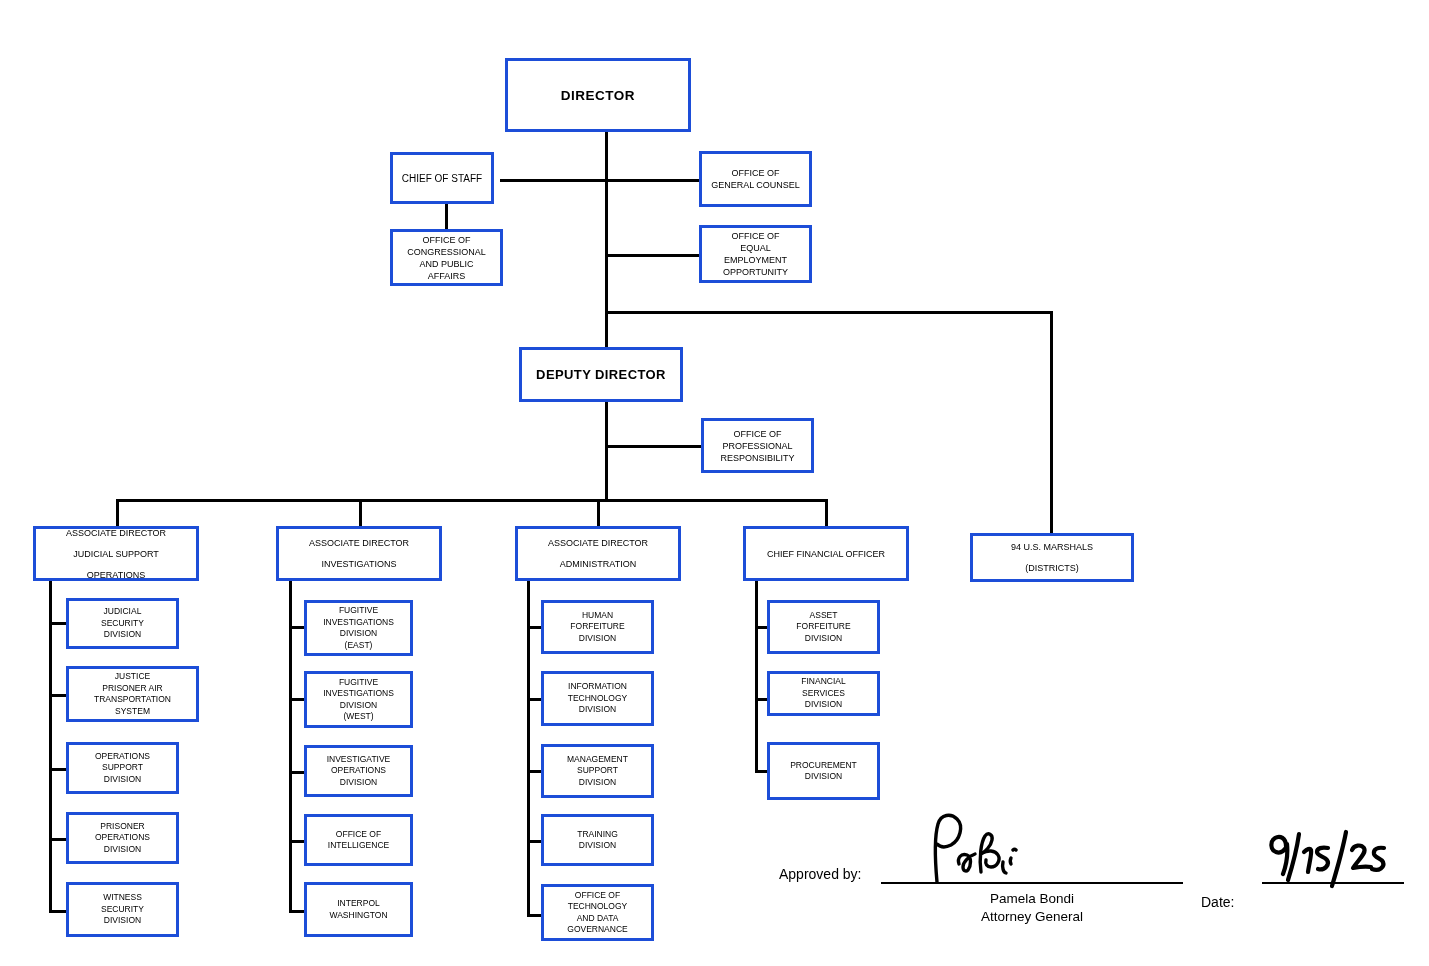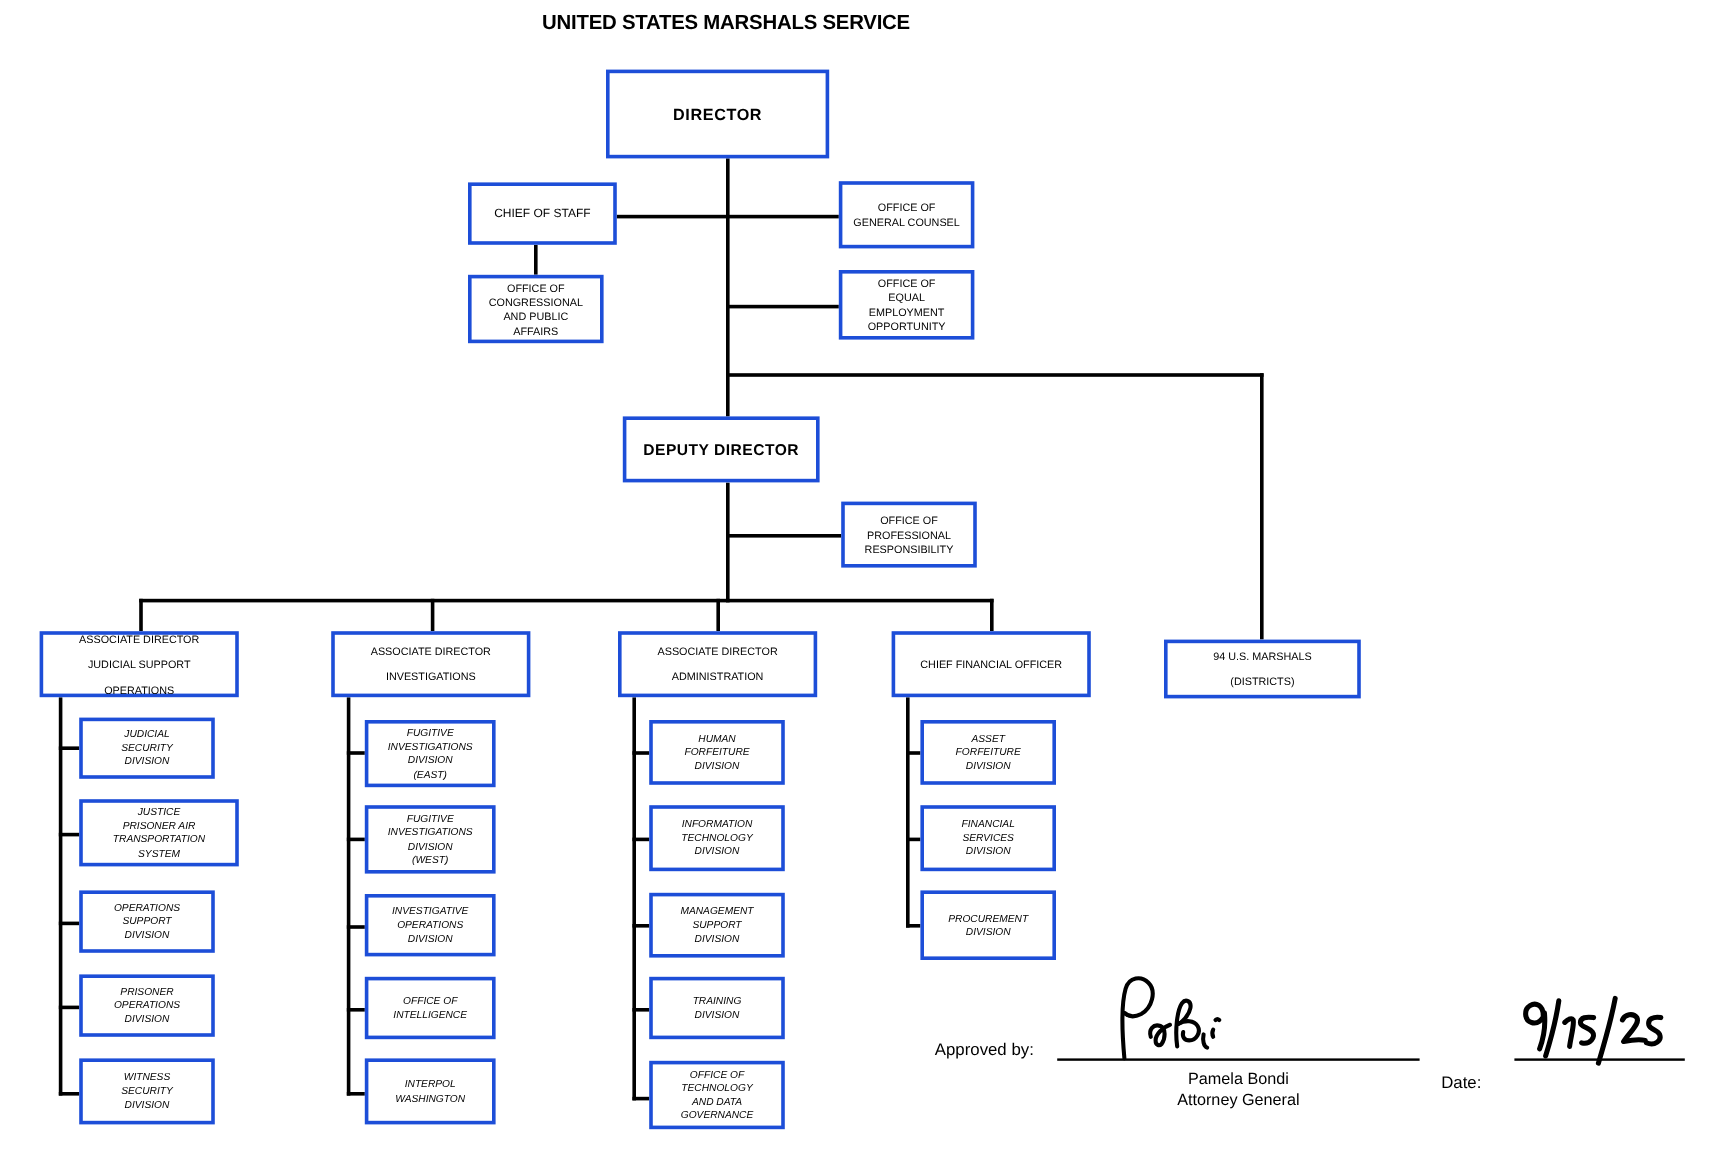--- a/index.html
+++ b/index.html
@@ -41,21 +41,21 @@
     flex-direction: column;
     align-items: center;
     justify-content: center;
     text-align: center;
     z-index: 5;
   }
   .node .line {
     display: block;
     white-space: nowrap;
   }
-  .node.tiny { font-size: 8.5px; line-height: 11.5px; font-style: italic; }
+  .node.tiny { font-size: 8.5px; line-height: 11.5px; }
   .node.small { font-size: 9px; line-height: 12px; }
   .node.med   { font-size: 10px; line-height: 13px; }
   .node.big   { font-size: 13px; font-weight: bold; letter-spacing: 0.4px; }
   .node.bigger{ font-size: 13.5px; font-weight: bold; letter-spacing: 0.5px; }
   .node.gap .line + .line { margin-top: 9px; }
 
   
   .conn {
     position: absolute;
     background: #000000;
@@ -83,21 +83,20 @@
     font-family: "Liberation Sans", sans-serif;
     line-height: 18px;
   }
   .signature-svg, .date-svg { position: absolute; }
 </style>
 </head>
 <body>
 
 <div id="chart-root">
 
-  <div class="chart-title">UNITED STATES MARSHALS SERVICE</div>
 
   <div class="conn v" style="left:605px; top:131px; height:228px;"></div>
 
   <div class="conn h" style="left:500px; top:179px; width:107px;"></div>
 
   <div class="conn h" style="left:605px; top:179px; width:95px;"></div>
 
   <div class="conn v" style="left:445px; top:204px; height:25px;"></div>
 
   <div class="conn h" style="left:605px; top:254px; width:95px;"></div>
@@ -112,21 +111,21 @@
   <div class="conn h" style="left:116px; top:499px; width:712px;"></div>
   <div class="conn v" style="left:116px; top:499px; height:27px;"></div>
   <div class="conn v" style="left:359px; top:499px; height:27px;"></div>
   <div class="conn v" style="left:597px; top:499px; height:27px;"></div>
   <div class="conn v" style="left:825px; top:499px; height:27px;"></div>
 
   <div class="node bigger" style="left:505px; top:58px; width:186px; height:74px;">
     <span class="line">DIRECTOR</span>
   </div>
 
-  <div class="node med" style="left:390px; top:152px; width:124px; height:52px;">
+  <div class="node med" style="left:390px; top:152px; width:104px; height:52px;">
     <span class="line">CHIEF OF STAFF</span>
   </div>
 
   <div class="node small" style="left:390px; top:229px; width:113px; height:57px;">
     <span class="line">OFFICE OF</span>
     <span class="line">CONGRESSIONAL</span>
     <span class="line">AND PUBLIC</span>
     <span class="line">AFFAIRS</span>
   </div>
 
@@ -276,21 +275,21 @@
   <div class="conn v" style="left:755px; top:581px; height:192px;"></div>
   <div class="conn h" style="left:755px; top:626px; width:17px;"></div>
   <div class="conn h" style="left:755px; top:698px; width:17px;"></div>
   <div class="conn h" style="left:755px; top:770px; width:17px;"></div>
 
   <div class="node tiny" style="left:767px; top:600px; width:113px; height:54px;">
     <span class="line">ASSET</span>
     <span class="line">FORFEITURE</span>
     <span class="line">DIVISION</span>
   </div>
-  <div class="node tiny" style="left:767px; top:671px; width:113px; height:55px;">
+  <div class="node tiny" style="left:767px; top:671px; width:113px; height:45px;">
     <span class="line">FINANCIAL</span>
     <span class="line">SERVICES</span>
     <span class="line">DIVISION</span>
   </div>
   <div class="node tiny" style="left:767px; top:742px; width:113px; height:58px;">
     <span class="line">PROCUREMENT</span>
     <span class="line">DIVISION</span>
   </div>
 
   <div class="sig-block" style="left:0; top:0; width:1429px; height:948px; pointer-events:none;">

